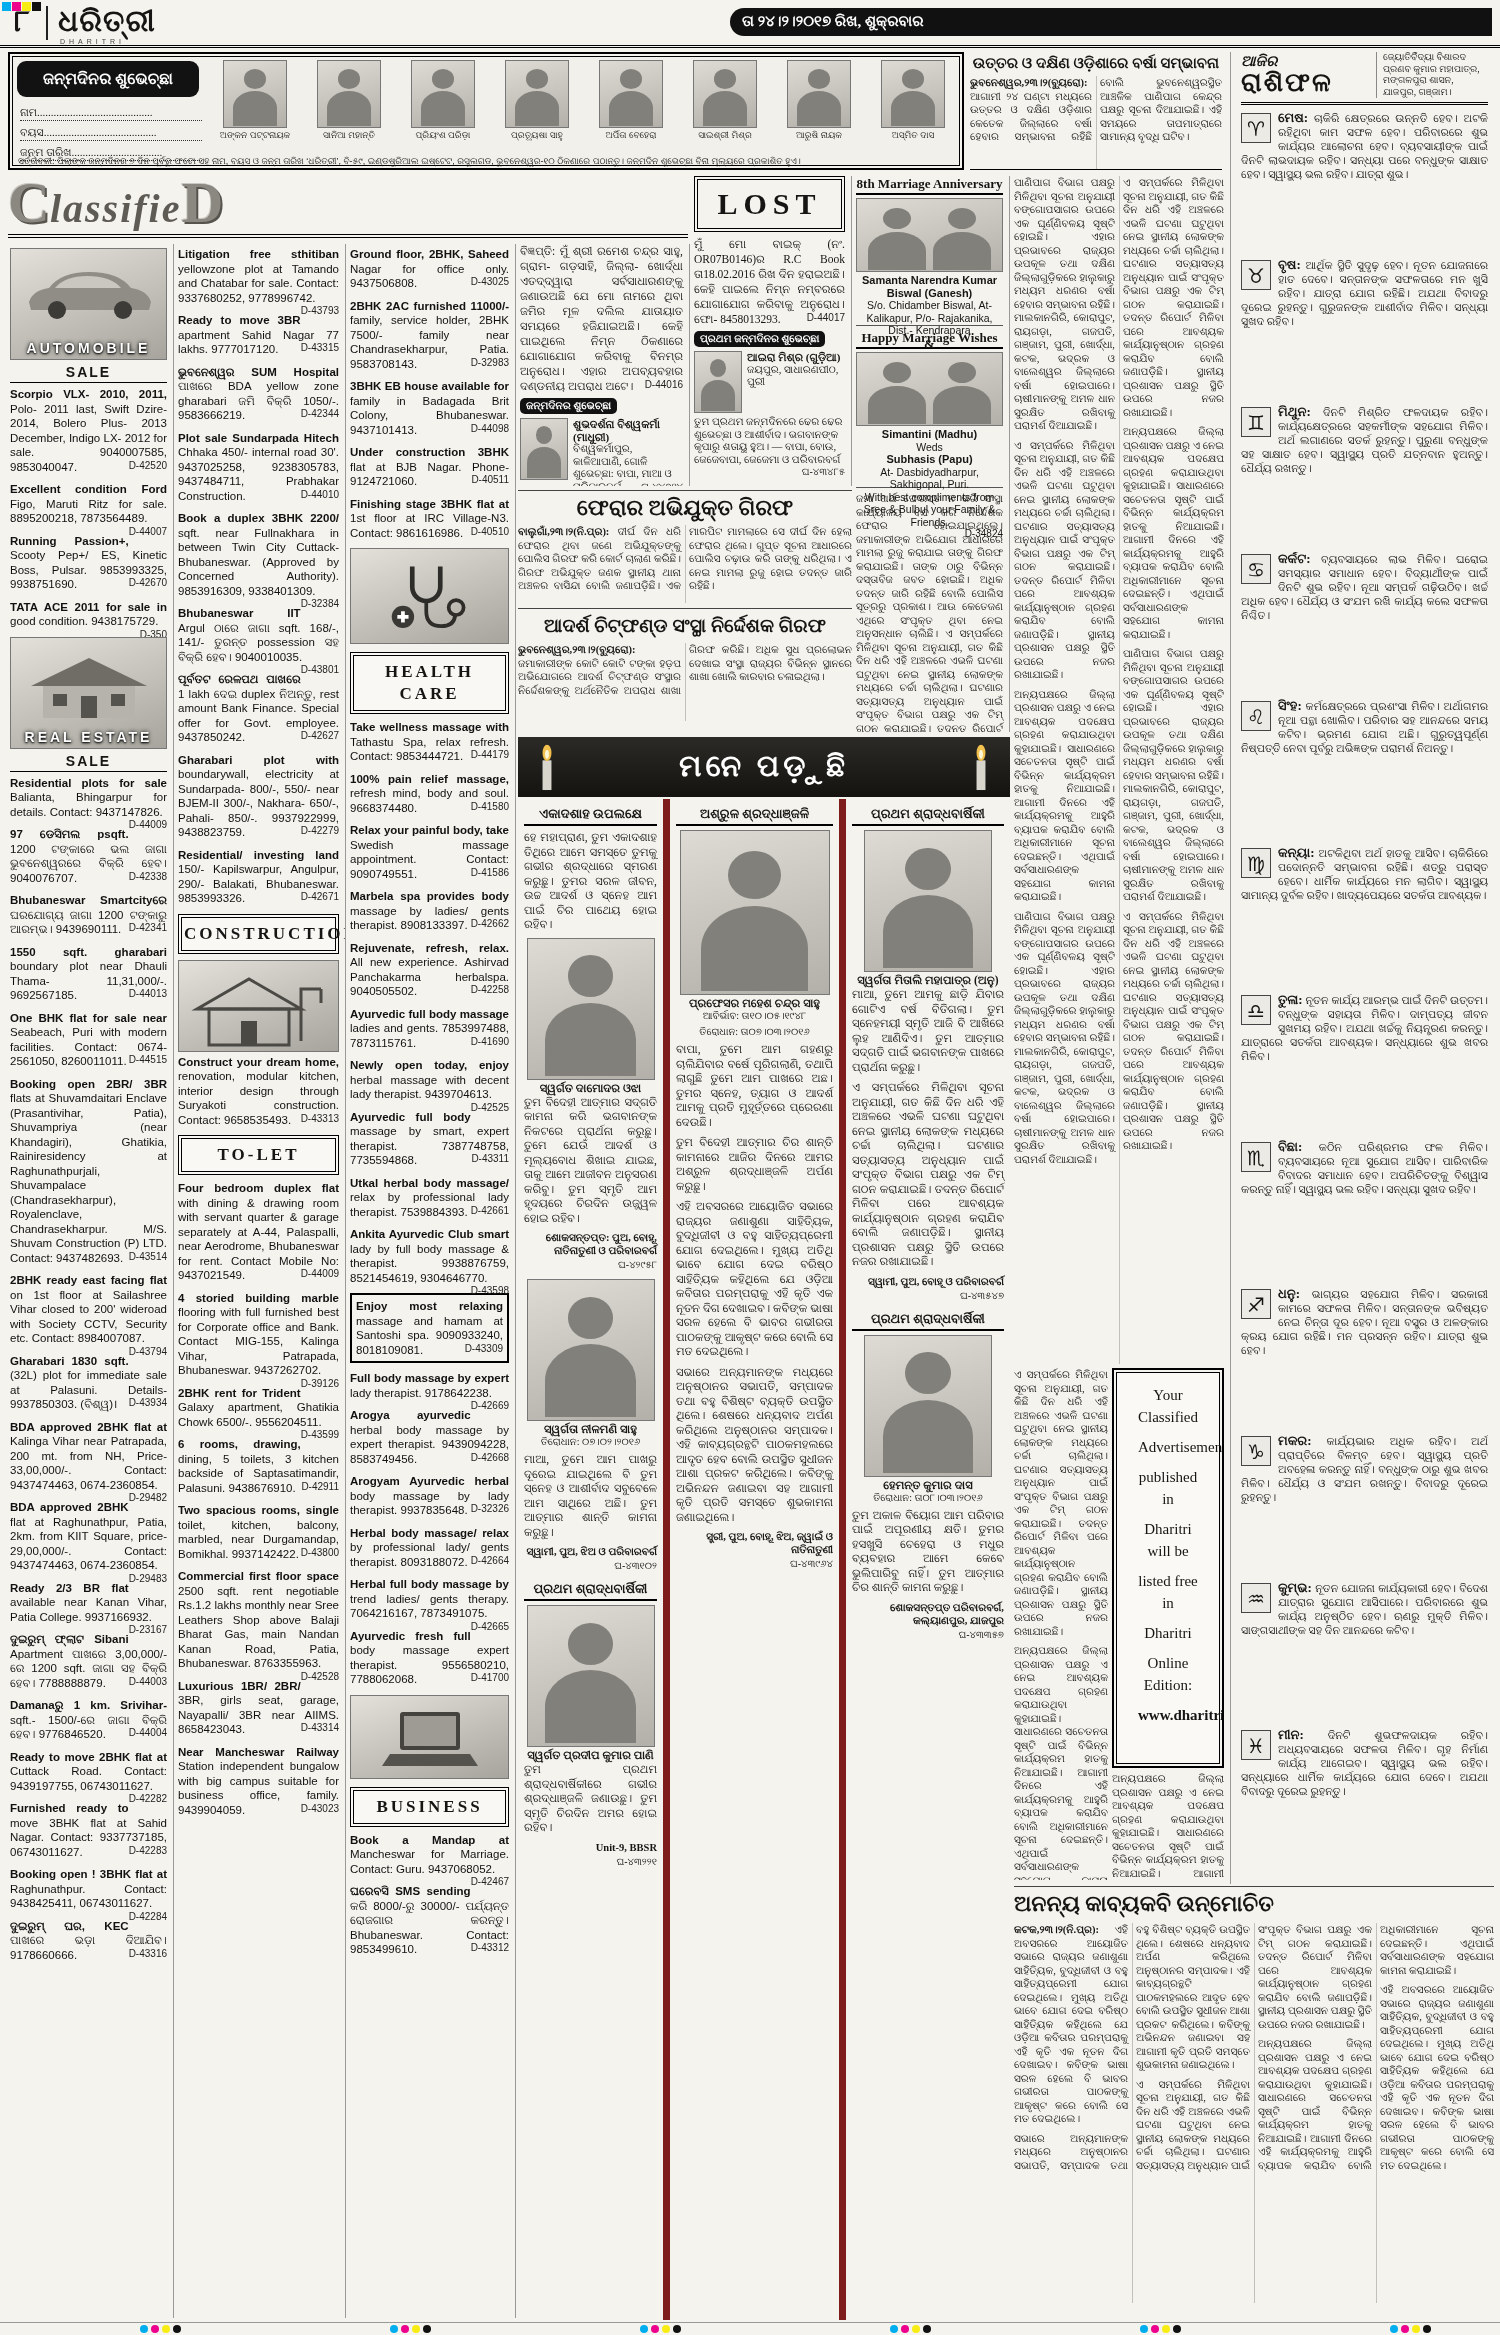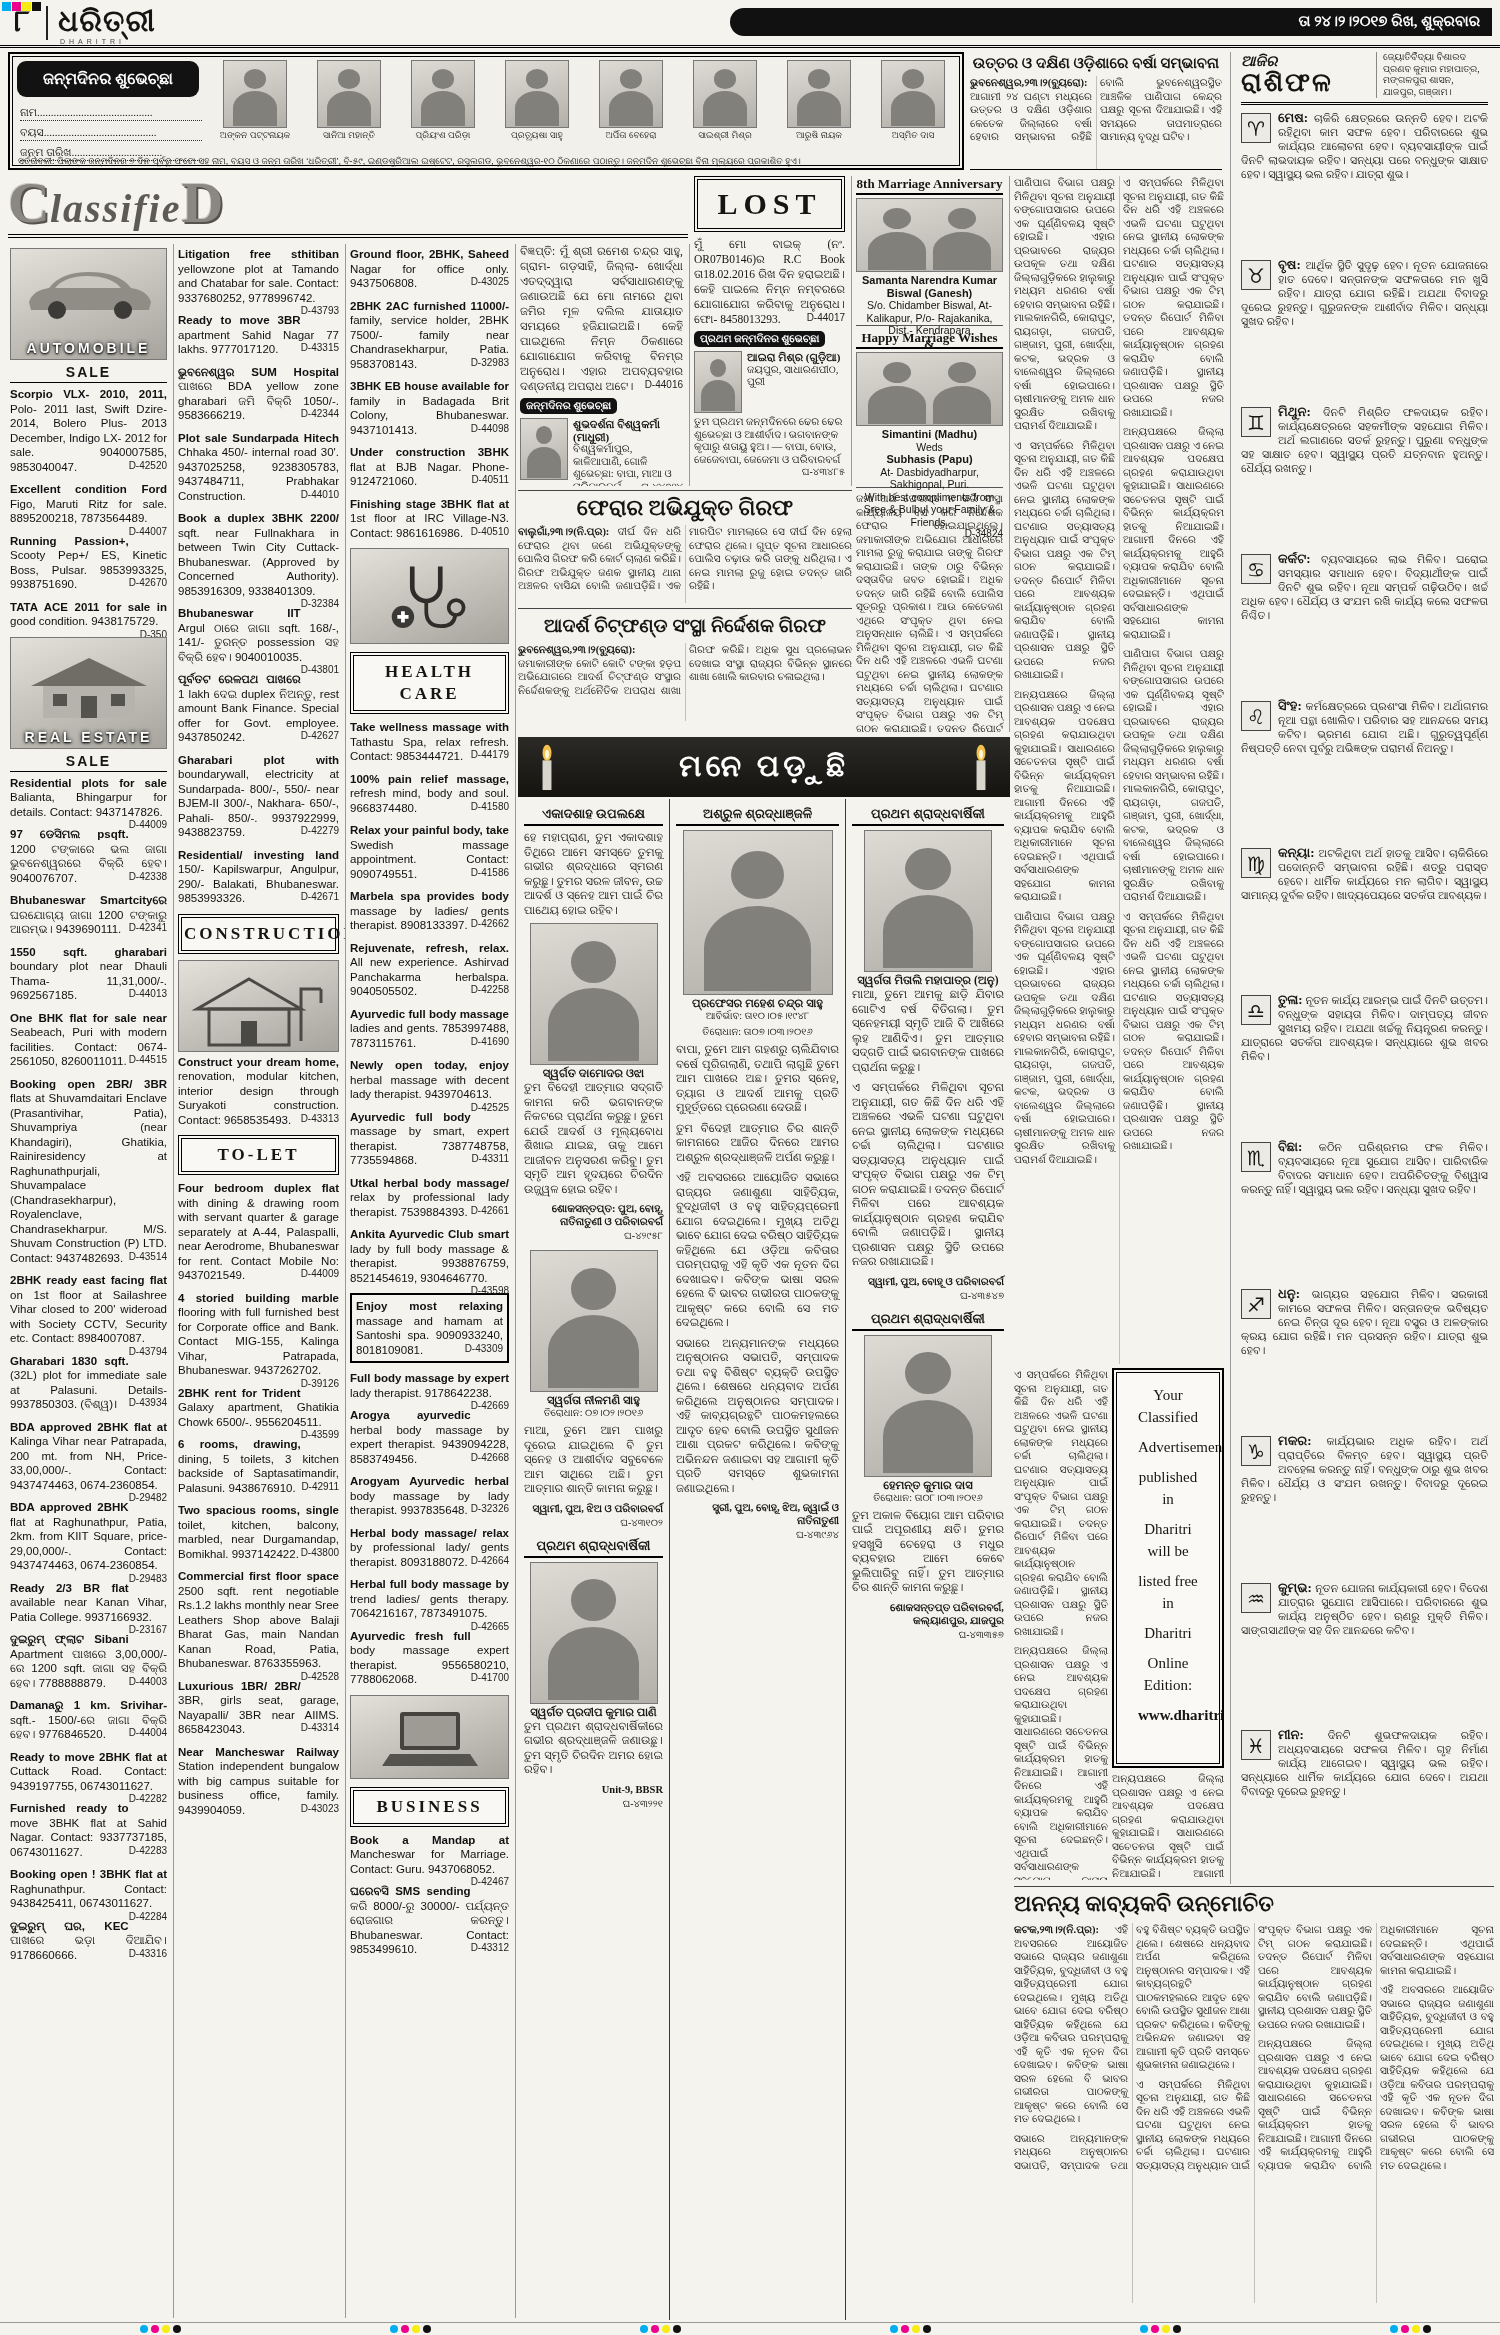--- a/index.html
+++ b/index.html
@@ -9,21 +9,21 @@
   .abs{position:absolute;overflow:hidden}
 
   
   #hdr{left:0;top:0;width:1500px;height:48px;border-bottom:3px double #000;background:#f5f3ee}
   .regs{position:absolute;left:2px;top:2px;display:flex;gap:1px}
   .regs i{width:9px;height:9px;display:block}
   #pageno{position:absolute;left:14px;top:4px;font:bold 30px "Liberation Serif",serif}
   #hdr .vsep{position:absolute;left:46px;top:6px;width:2px;height:34px;background:#222}
   #logo{position:absolute;left:58px;top:4px;font:bold 30px "Liberation Serif",serif;letter-spacing:1px}
   #logosub{position:absolute;left:60px;top:38px;font:7px "Liberation Sans",sans-serif;letter-spacing:4px;color:#444}
-  #datestrip{position:absolute;left:730px;top:8px;width:762px;height:28px;background:#111;border-radius:14px 0 0 14px;color:#fff;text-align:right;padding:5px 12px;font:bold 15px "Liberation Serif",serif}
+  #datestrip{position:absolute;left:730px;top:8px;width:762px;height:28px;background:#111;border-radius:14px 0 0 14px;color:#fff;text-align:left;padding:5px 12px;font:bold 15px "Liberation Serif",serif}
 
   
   #birthday{left:8px;top:52px;width:956px;height:118px;border:2px solid #000;box-shadow:inset 0 0 0 2px #f5f3ee,inset 0 0 0 3px #000;background:#f2f0ea}
   .bb-badge{position:absolute;left:7px;top:7px;width:182px;height:36px;background:#121212;color:#fff;border-radius:9px;text-align:center;font:bold 16px/36px "Liberation Serif",serif}
   .bb-form{position:absolute;left:10px;top:50px;width:182px}
   .bb-line{font:11px/16px "Liberation Serif",serif;border-bottom:1px dotted #333;margin-bottom:3px;white-space:nowrap;overflow:hidden}
   .bb-kids{position:absolute;left:200px;top:6px;width:748px;height:94px;display:flex;gap:4px}
   .kid{width:90px;text-align:center}
   .kid .photo{width:64px;height:68px;margin:0 auto}
   .kid .knm{font:9px/10px "Liberation Sans",sans-serif;margin-top:2px}
@@ -89,21 +89,21 @@
   #ferara{left:518px;top:490px;width:334px;height:115px}
   #chitfund{left:518px;top:608px;width:334px;height:126px}
   #ferara .cols2,#chitfund .cols2{height:78px}
   #chitfund h2{font-size:19px}
 
   #membanner{left:518px;top:737px;width:492px;height:60px;background:linear-gradient(#2b2a26,#14130f);color:#fff;text-align:center;font:bold 30px/58px "Liberation Serif",serif;letter-spacing:4px}
   #membanner svg{position:absolute;top:4px}
   #membanner .cl{left:14px}#membanner .cr{right:14px}
 
   #memcols{left:518px;top:799px;width:492px;height:1521px;display:flex}
-  .obitcol{padding:2px 6px;border-right:1px solid #7f1d1d;overflow:hidden}
+  .obitcol{padding:2px 6px;border-right:7px solid #7f1d1d;overflow:hidden}
   .obitcol:last-child{border-right:none}
   #mc1{width:152px}#mc2{width:176px}#mc3{width:164px}
   .obh{font:bold 13px/17px "Liberation Serif",serif;text-align:center;border-bottom:2px solid #000;margin:4px 0;padding-bottom:2px}
   .obitcol p{font:11.5px/14.5px "Liberation Serif",serif;text-align:justify;margin-bottom:6px}
   .ph-obit{width:128px;height:142px;margin:4px auto 2px}
   .obcap{font:bold 11.5px/13px "Liberation Serif",serif;text-align:center}
   .obsub{font:10px/12px "Liberation Serif",serif;text-align:center;margin-bottom:4px}
   .obsig{font:bold 10.5px/13px "Liberation Serif",serif;text-align:right;margin-bottom:2px}
   .obid{text-align:right;font:10px "Liberation Sans",sans-serif;margin-bottom:8px}
 

